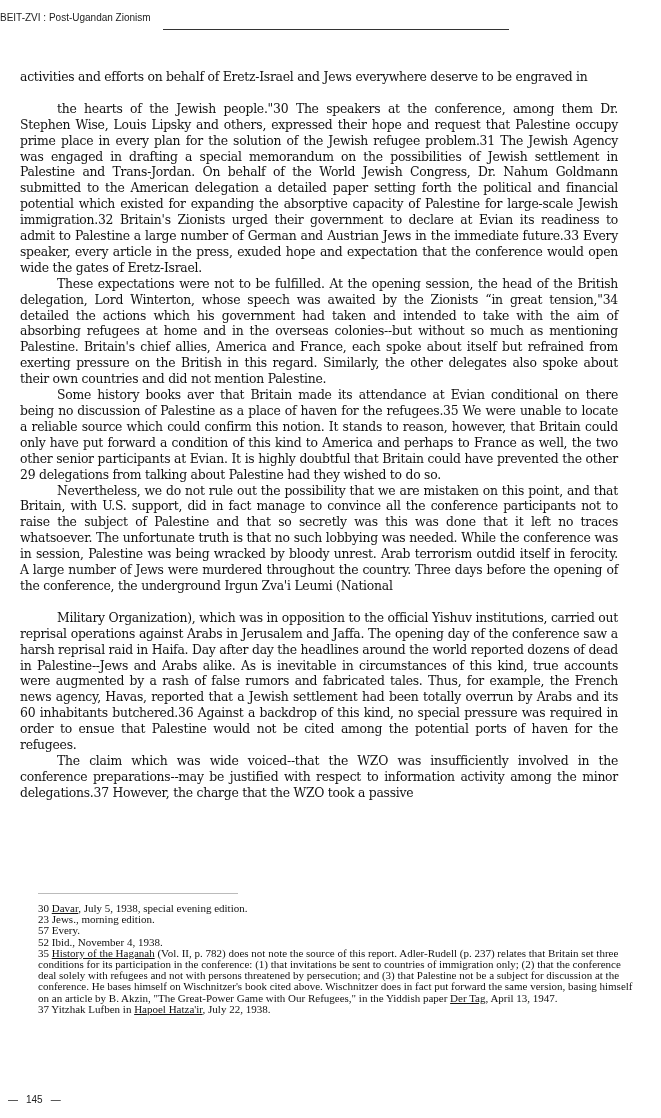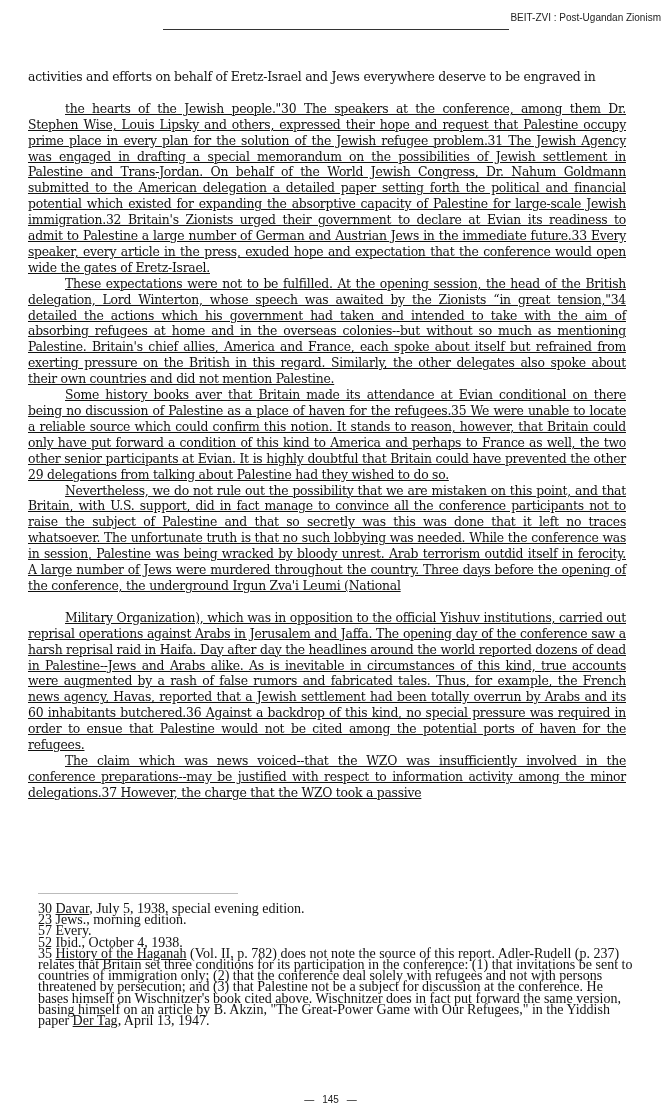--- a/index.html
+++ b/index.html
@@ -12,85 +12,84 @@
       height: 1118px;
       position: relative;
       overflow: hidden;
       color: #111111;
     }
     .running-header {
       position: absolute;
       top: 12px;
       left: 0;
       width: 661px;
-      text-align: right;
+      text-align: left;
       font-family: "Liberation Sans", sans-serif;
       font-size: 10px;
       color: #222;
     }
     .header-rule {
       position: absolute;
       top: 29px;
       left: 163px;
       width: 346px;
       height: 0;
       border-top: 1px solid #333;
     }
     .body-text {
       position: absolute;
       top: 69px;
-      left: 28px;
+      left: 20px;
       width: 598px;
       font-family: "DejaVu Serif", serif;
       font-size: 12.4px;
       line-height: 15.9px;
       text-align: justify;
       letter-spacing: -0.25px;
       word-spacing: 0px;
     }
     .body-text p {
       margin: 0;
     }
     .body-text p.indent {
       text-indent: 37px;
-      text-decoration: underline;
     }
     .body-text p.gap-after {
       margin-bottom: 15.9px;
     }
     .fn-rule {
       position: absolute;
       top: 893px;
       left: 38px;
       width: 200px;
       height: 0;
       border-top: 1px solid #bbb;
     }
     .footnotes {
       position: absolute;
       top: 903px;
       left: 38px;
       width: 598px;
       font-family: "Liberation Serif", serif;
-      font-size: 14px;
+      font-size: 11px;
       line-height: 11.2px;
       color: #111;
     }
     .footnotes .fn {
       margin: 0;
     }
     .footnotes u {
       text-decoration: underline;
     }
     .page-number {
       position: absolute;
       top: 1094px;
       left: 0;
       width: 661px;
-      text-align: center;
+      text-align: left;
       font-family: "Liberation Sans", sans-serif;
       font-size: 10px;
       color: #222;
     }
     .page-number .dash {
       display: inline-block;
       margin: 0 8px;
     }
   </style>
 </head>
@@ -99,28 +98,29 @@
 <div class="running-header">BEIT-ZVI : Post-Ugandan Zionism</div>
 <div class="header-rule"></div>
 
 <div class="body-text">
   <p class="gap-after">activities and efforts on behalf of Eretz-Israel and Jews everywhere deserve to be engraved in</p>
   <p class="indent">the hearts of the Jewish people."30 The speakers at the conference, among them Dr. Stephen Wise, Louis Lipsky and others, expressed their hope and request that Palestine occupy prime place in every plan for the solution of the Jewish refugee problem.31 The Jewish Agency was engaged in drafting a special memorandum on the possibilities of Jewish settlement in Palestine and Trans-Jordan. On behalf of the World Jewish Congress, Dr. Nahum Goldmann submitted to the American delegation a detailed paper setting forth the political and financial potential which existed for expanding the absorptive capacity of Palestine for large-scale Jewish immigration.32 Britain's Zionists urged their government to declare at Evian its readiness to admit to Palestine a large number of German and Austrian Jews in the immediate future.33 Every speaker, every article in the press, exuded hope and expectation that the conference would open wide the gates of Eretz-Israel.</p>
   <p class="indent">These expectations were not to be fulfilled. At the opening session, the head of the British delegation, Lord Winterton, whose speech was awaited by the Zionists “in great tension,"34 detailed the actions which his government had taken and intended to take with the aim of absorbing refugees at home and in the overseas colonies--but without so much as mentioning Palestine. Britain's chief allies, America and France, each spoke about itself but refrained from exerting pressure on the British in this regard. Similarly, the other delegates also spoke about their own countries and did not mention Palestine.</p>
   <p class="indent">Some history books aver that Britain made its attendance at Evian conditional on there being no discussion of Palestine as a place of haven for the refugees.35 We were unable to locate a reliable source which could confirm this notion. It stands to reason, however, that Britain could only have put forward a condition of this kind to America and perhaps to France as well, the two other senior participants at Evian. It is highly doubtful that Britain could have prevented the other 29 delegations from talking about Palestine had they wished to do so.</p>
   <p class="indent gap-after">Nevertheless, we do not rule out the possibility that we are mistaken on this point, and that Britain, with U.S. support, did in fact manage to convince all the conference participants not to raise the subject of Palestine and that so secretly was this was done that it left no traces whatsoever. The unfortunate truth is that no such lobbying was needed. While the conference was in session, Palestine was being wracked by bloody unrest. Arab terrorism outdid itself in ferocity. A large number of Jews were murdered throughout the country. Three days before the opening of the conference, the underground Irgun Zva'i Leumi (National</p>
   <p class="indent">Military Organization), which was in opposition to the official Yishuv institutions, carried out reprisal operations against Arabs in Jerusalem and Jaffa. The opening day of the conference saw a harsh reprisal raid in Haifa. Day after day the headlines around the world reported dozens of dead in Palestine--Jews and Arabs alike. As is inevitable in circumstances of this kind, true accounts were augmented by a rash of false rumors and fabricated tales. Thus, for example, the French news agency, Havas, reported that a Jewish settlement had been totally overrun by Arabs and its 60 inhabitants butchered.36 Against a backdrop of this kind, no special pressure was required in order to ensue that Palestine would not be cited among the potential ports of haven for the refugees.</p>
-  <p class="indent">The claim which was news voiced--that the WZO was insufficiently involved in the conference preparations--may be justified with respect to information activity among the minor delegations.37 However, the charge that the WZO took a passive</p>
+  <p class="indent">The claim which was wide voiced--that the WZO was insufficiently involved in the conference preparations--may be justified with respect to information activity among the minor delegations.37 However, the charge that the WZO took a passive</p>
 </div>
 
 <div class="fn-rule"></div>
 
 <div class="footnotes">
   <p class="fn"><span>30</span> <u>Davar</u><span>, July 5, 1938, special evening edition.</span></p>
   <p class="fn"><span>23</span> <span>Jews., morning edition.</span></p>
   <p class="fn"><span>57</span> <span>Every.</span></p>
-  <p class="fn"><span>52</span> <span>Ibid., October 4, 1938.</span></p>
+  <p class="fn"><span>52</span> <span>Ibid., November 4, 1938.</span></p>
   <p class="fn"><span>35</span> <u>History of the Haganah</u><span> (Vol. II, p. 782) does not note the source of this report. Adler-Rudell (p. 237) relates that Britain set three conditions for its participation in the conference: (1) that invitations be sent to countries of immigration only; (2) that the conference deal solely with refugees and not with persons threatened by persecution; and (3) that Palestine not be a subject for discussion at the conference. He bases himself on Wischnitzer's book cited above. Wischnitzer does in fact put forward the same version, basing himself on an article by B. Akzin, "The Great-Power Game with Our Refugees," in the Yiddish paper </span><u>Der Tag</u><span>, April 13, 1947.</span></p>
+  <p class="fn"><span>37</span> <span>Yitzhak Lufben in </span><u>Hapoel Hatza'ir</u><span>, July 22, 1938.</span></p>
 </div>
 
 <div class="page-number">
   <span class="dash">—</span><span>145</span><span class="dash">—</span>
 </div>
 
 </body></html>

